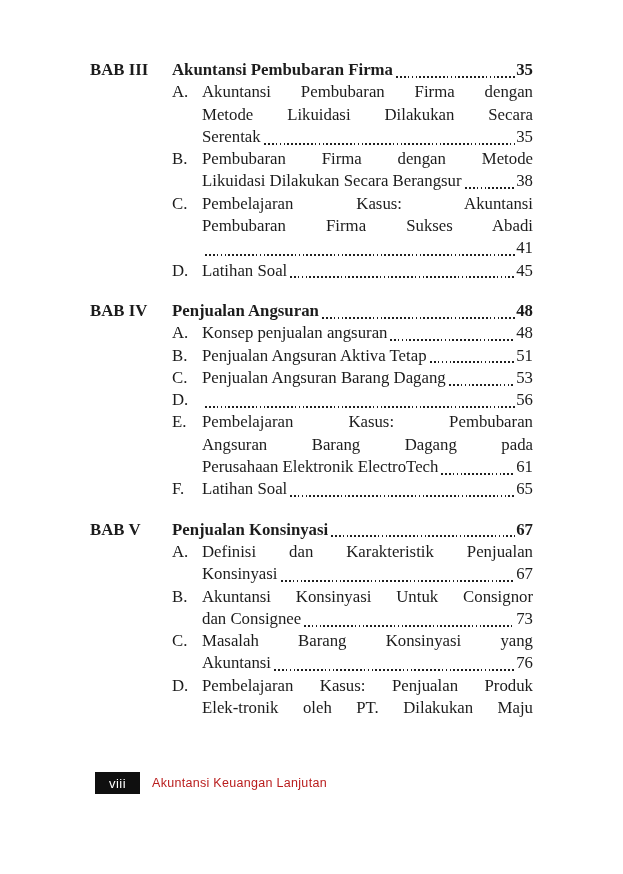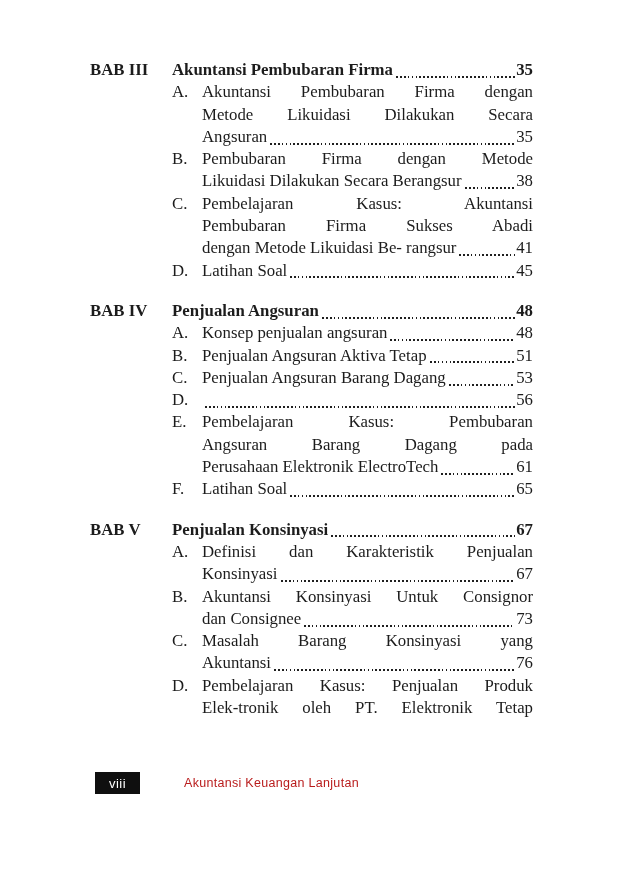--- a/index.html
+++ b/index.html
@@ -60,21 +60,20 @@
   }
   .page-num { flex: 0 0 auto; }
 
   .footer {
     position: absolute;
     left: 95px;
     top: 772px;
     display: flex;
     align-items: center;
     font-family: "Liberation Sans", "DejaVu Sans", sans-serif;
-    gap: 32px;
   }
   .footer-box {
     background: #0f0f0f;
     color: #ffffff;
     width: 45px;
     height: 22px;
     display: flex;
     align-items: center;
     justify-content: center;
     font-size: 13px;
@@ -98,21 +97,21 @@
           <span class="chapter-title">Akuntansi Pembubaran Firma</span>
           <span class="dots"></span>
           <span class="page-num">35</span>
         </div>
         <div class="item">
           <span class="item-letter">A.</span>
           <div class="item-body">
             <div class="fill-line">Akuntansi Pembubaran Firma dengan</div>
             <div class="fill-line">Metode Likuidasi Dilakukan Secara</div>
             <div class="leader-line">
-              <span class="leader-text">Angsuran</span>
+              <span class="leader-text">Serentak</span>
               <span class="dots"></span>
               <span class="page-num">35</span>
             </div>
           </div>
         </div>
         <div class="item">
           <span class="item-letter">B.</span>
           <div class="item-body">
             <div class="fill-line">Pembubaran Firma dengan Metode</div>
             <div class="leader-line">
@@ -121,21 +120,20 @@
               <span class="page-num">38</span>
             </div>
           </div>
         </div>
         <div class="item">
           <span class="item-letter">C.</span>
           <div class="item-body">
             <div class="fill-line">Pembelajaran Kasus: Akuntansi</div>
             <div class="fill-line">Pembubaran Firma Sukses Abadi</div>
             <div class="leader-line">
-              <span class="leader-text">dengan Metode Likuidasi Be- rangsur</span>
               <span class="dots"></span>
               <span class="page-num">41</span>
             </div>
           </div>
         </div>
         <div class="item">
           <span class="item-letter">D.</span>
           <div class="item-body">
             <div class="leader-line">
               <span class="leader-text">Latihan Soal</span>
@@ -251,21 +249,21 @@
               <span class="leader-text">Akuntansi</span>
               <span class="dots"></span>
               <span class="page-num">76</span>
             </div>
           </div>
         </div>
         <div class="item">
           <span class="item-letter">D.</span>
           <div class="item-body">
             <div class="fill-line">Pembelajaran Kasus: Penjualan Produk</div>
-            <div class="fill-line">Elek-tronik oleh PT. Elektronik Tetap</div>
+            <div class="fill-line">Elek-tronik oleh PT. Dilakukan Maju</div>
           </div>
         </div>
       </section>
     </main>
 
   <footer class="footer">
     <span class="footer-box">
       <span>viii</span>
     </span>
     <span class="footer-title">Akuntansi Keuangan Lanjutan</span>

